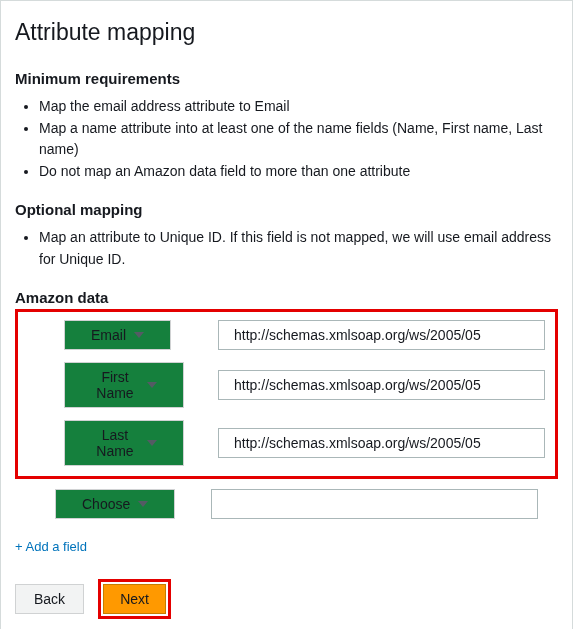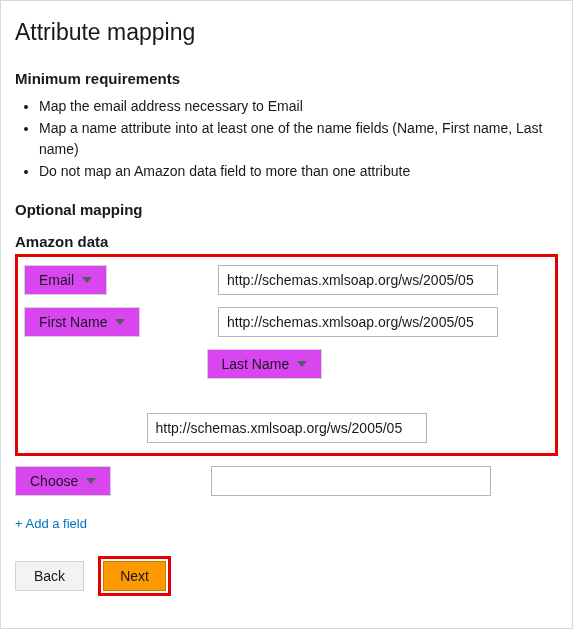--- a/index.html
+++ b/index.html
@@ -58,45 +58,46 @@
     .highlight-box {
       border: 3px solid #e40000;
       padding: 8px 6px 6px 6px;
     }
     .row {
       display: flex;
       align-items: center;
       gap: 34px;
       margin-bottom: 12px;
     }
-    .highlight-box .row:last-child { margin-bottom: 4px; flex-direction: column; }
+    .highlight-box .row:last-child { margin-bottom: 4px; }
     .plain-rows .row { margin-top: 10px; margin-bottom: 0; gap: 36px; }
     .select-btn {
       display: inline-flex;
       align-items: center;
       gap: 8px;
-      background: #d946ef;
+      background: #15803d;
       border: 1px solid #d0d2d3;
-      padding: 6px 14px;
+      padding: 6px 26px;
       font-size: 14px;
       color: #16191f;
       cursor: pointer;
       font-family: inherit;
+      margin-left: 40px;
     }
     .select-btn .chev {
       width: 0; height: 0;
       border-left: 5px solid transparent;
       border-right: 5px solid transparent;
       border-top: 6px solid #545b64;
     }
     .amazon-cell { width: 160px; }
     input.text-field {
-      width: 280px;
+      width: 327px;
       border: 1px solid #aab7b8;
-      padding: 6px 8px;
+      padding: 6px 15px;
       font-size: 14px;
       color: #16191f;
       font-family: inherit;
     }
     .add-field {
       display: inline-block;
       margin-top: 18px;
       color: #0073bb;
       font-size: 13px;
       cursor: pointer;
@@ -134,26 +135,29 @@
 </head>
 <body>
 
 <div class="container">
 
   <h1 class="page-title">Attribute mapping</h1>
 
 
   <h2 class="section-title">Minimum requirements</h2>
   <ul class="bullets">
-    <li>Map the email address necessary to Email</li>
+    <li>Map the email address attribute to Email</li>
     <li>Map a name attribute into at least one of the name fields (Name, First name, Last name)</li>
     <li>Do not map an Amazon data field to more than one attribute</li>
   </ul>
 
   <h2 class="section-title">Optional mapping</h2>
+  <ul class="bullets">
+    <li>Map an attribute to Unique ID. If this field is not mapped, we will use email address for Unique ID.</li>
+  </ul>
 
   <div class="table-wrapper">
     <div class="columns-header">
       <div class="col-amazon">Amazon data</div>
     </div>
 
     <div class="highlight-box">
       <div class="row">
         <div class="amazon-cell">
           <button class="select-btn">

